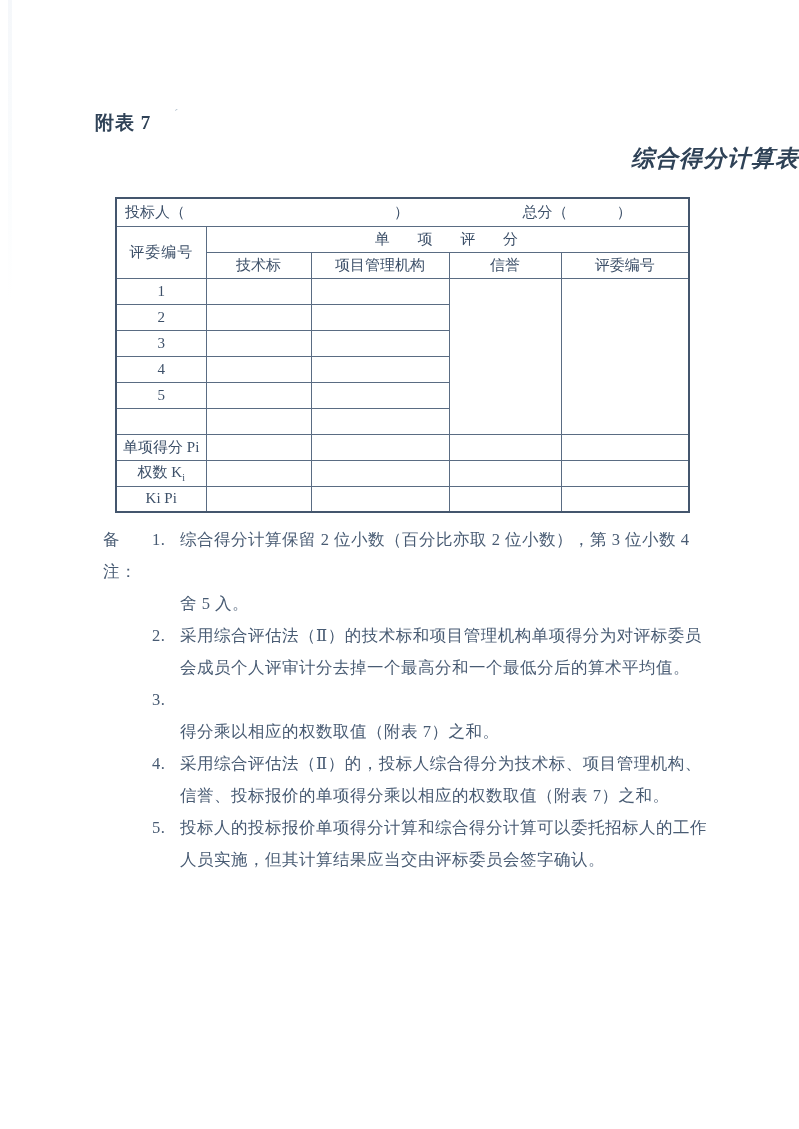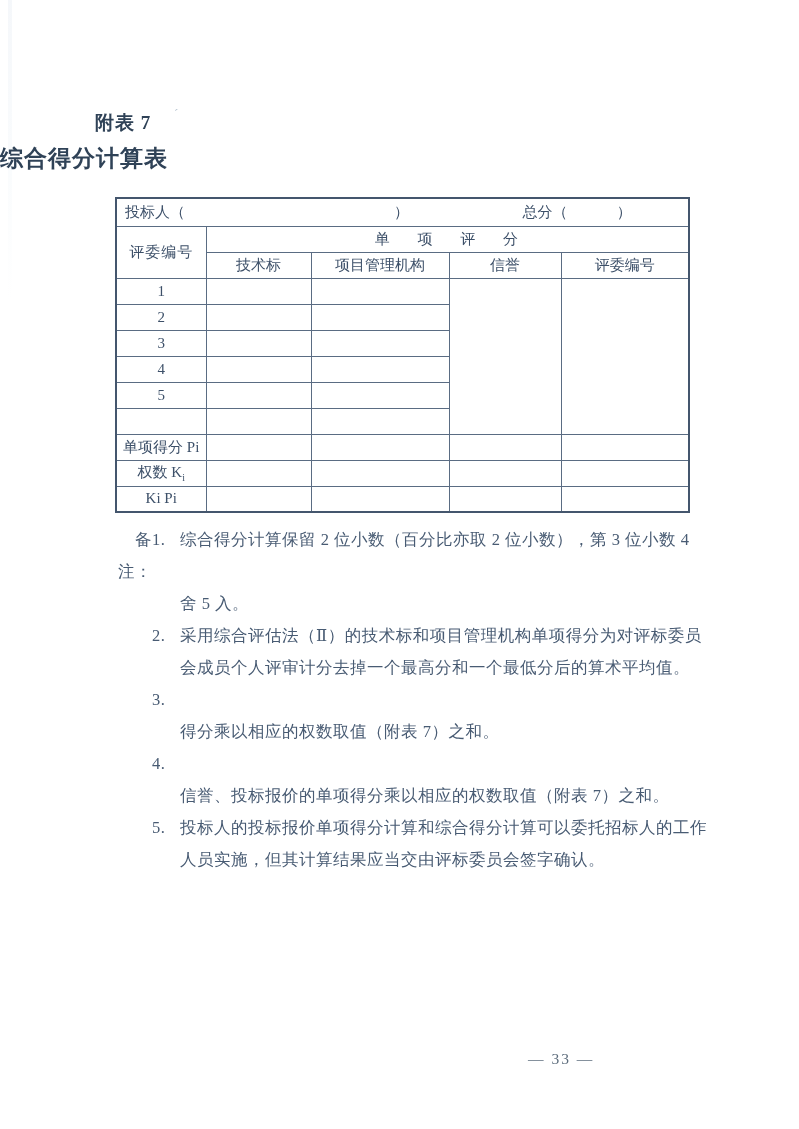--- a/index.html
+++ b/index.html
@@ -33,23 +33,24 @@
     position: absolute; left: 95px; top: 110px;
     font-size: 19px; font-weight: bold; color: var(--title-ink);
     letter-spacing: 1px;
   }
   .artifact-mark {
     position: absolute; left: 174px; top: 106px;
     font-size: 13px; color: #9fb0c0; opacity: .7;
   }
   .doc-title {
     position: absolute; left: 0; top: 143px; width: 799px;
-    text-align: left;
+    text-align: right;
     font-size: 23px; font-weight: bold; color: var(--title-ink);
     letter-spacing: 1px;
+    font-style: italic;
   }
   table.score-table {
     position: absolute; left: 115px; top: 197px;
     width: 573px;
     border-collapse: collapse;
     table-layout: fixed;
     border: 2px solid var(--outer-line);
   }
   .score-table td {
     border: 1px solid var(--line);
@@ -70,21 +71,21 @@
   .tp4 { left: 87.5%; }
   .group-cell { word-spacing: 20px; letter-spacing: 2px; }
   .judge-cell { letter-spacing: 1px; }
   .score-table sub { font-size: 10px; }
   .notes {
     position: absolute; left: 103px; top: 524px; width: 610px;
     font-size: 16.5px; line-height: 32px; color: var(--note-ink);
     letter-spacing: 0.5px;
   }
   .note-line { display: flex; }
-  .n-label { width: 49px; flex: 0 0 49px; text-align: right; }
+  .n-label { width: 49px; flex: 0 0 49px; }
   .n-num { width: 28px; flex: 0 0 28px; }
   .n-text { flex: 1; white-space: nowrap; }
   .note-cont { padding-left: 77px; white-space: nowrap; }
   .page-number {
     position: absolute; left: 0; top: 1050px; width: 799px;
     text-align: center; padding-left: 528px;
     font-size: 15.5px; letter-spacing: 2px; color: var(--page-number-ink);
     white-space: nowrap; text-align: left;
   }
 </style>
@@ -198,25 +199,25 @@
 
     <div class="note-line">
       <span class="n-label"></span>
       <span class="n-num">3.</span>
     </div>
     <div class="note-cont">得分乘以相应的权数取值（附表 7）之和。</div>
 
     <div class="note-line">
       <span class="n-label"></span>
       <span class="n-num">4.</span>
+      <span class="n-text">采用综合评估法（Ⅱ）的，投标人综合得分为技术标、项目管理机构、</span>
     </div>
     <div class="note-cont">信誉、投标报价的单项得分乘以相应的权数取值（附表 7）之和。</div>
 
     <div class="note-line">
       <span class="n-label"></span>
       <span class="n-num">5.</span>
       <span class="n-text">投标人的投标报价单项得分计算和综合得分计算可以委托招标人的工作</span>
     </div>
     <div class="note-cont">人员实施，但其计算结果应当交由评标委员会签字确认。</div>
   </div>
 
-  <div class="page-number">— 33 —</div>
 </div>
 
 </body></html>

